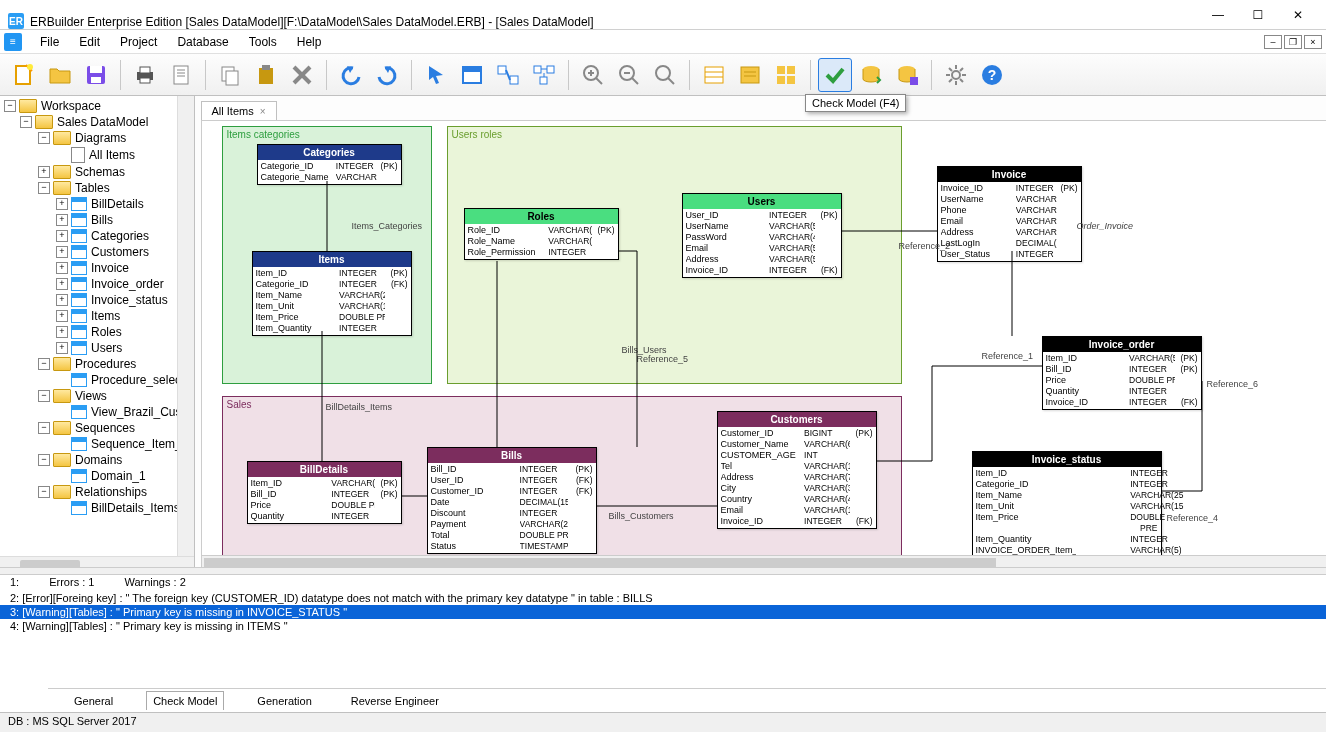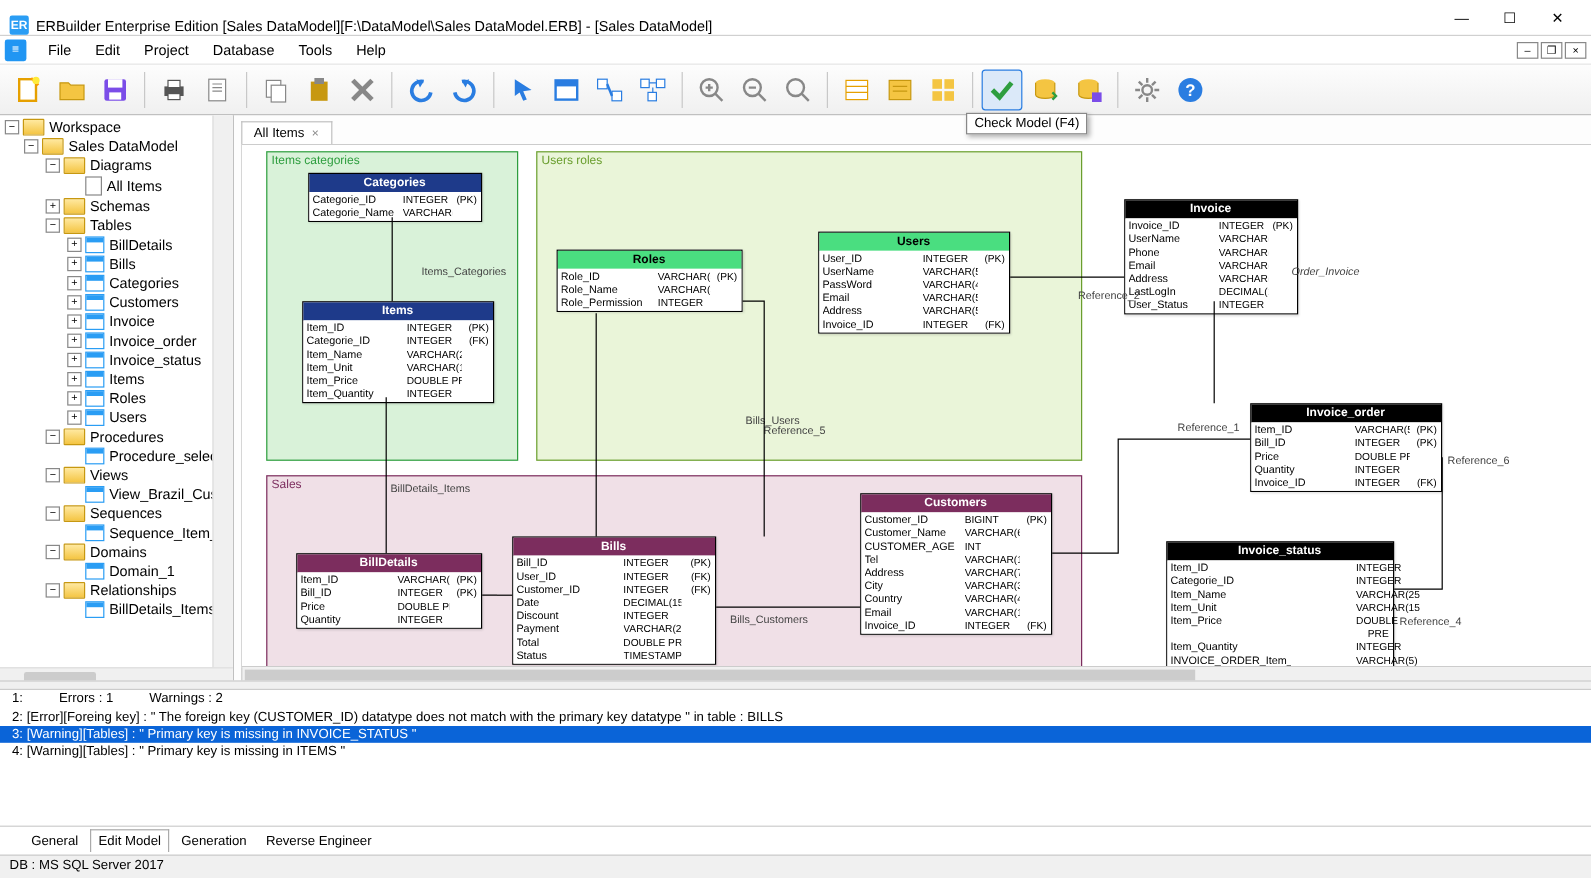--- a/index.html
+++ b/index.html
@@ -68,21 +68,21 @@
 
 svg.connectors { position:absolute; top:0; left:0; width:100%; height:100%; pointer-events:none;}
 
 
 .messages-panel { height: 140px; background:#fff; border-top:1px solid #c0c0c0; display:flex; flex-direction:column; position:relative;}
 .messages-panel::before { content:''; position:absolute; top:-6px; left:0; right:0; height:6px; background:#f0f0f0; border-top:1px solid #ccc; border-bottom:1px solid #ccc;}
 .msg-header { padding: 3px 10px; font-size:11px; display:flex; gap:30px;}
 .msg-list { flex:1; overflow:auto; font-size:11px;}
 .msg-row { padding:1px 10px; white-space:nowrap;}
 .msg-row.selected { background:#0a64d8; color:#fff;}
-.bottom-tabs { height:24px; display:flex; align-items:center; border-top:1px solid #ccc; padding:0 20px; gap:4px; font-size:11px;}
+.bottom-tabs { height:24px; display:flex; align-items:center; border-top:1px solid #ccc; padding:0 20px; gap:27px; font-size:11px;margin-left:48px;}
 .bottom-tabs .bt { padding:3px 6px; cursor:pointer;}
 .bottom-tabs .bt.active { border:1px solid #aaa; border-bottom:none; background:#fff;}
 
 .status-bar { height:20px; background:#f0f0f0; border-top:1px solid #c0c0c0; padding:2px 8px; font-size:11px;}
 
 .canvas-hscroll { height:16px; background:#f0f0f0; margin:0 6px; border:1px solid #ccc; border-top:none; position:relative;}
 .canvas-hscroll .thumb { position:absolute; left:2px; top:2px; height:10px; width:60%; background:#ccc;}
 
 </style>
 </head>
@@ -816,19 +816,19 @@
     <span>Errors : 1</span>
     <span>Warnings : 2</span>
   </div>
   <div class="msg-list" id="msg-list">
       <div class="msg-row">2:   [Error][Foreing key] : " The foreign key (CUSTOMER_ID) datatype does not match with the primary key datatype " in table : BILLS</div>
       <div class="msg-row selected">3:   [Warning][Tables] : "  Primary key is missing in INVOICE_STATUS "</div>
       <div class="msg-row">4:   [Warning][Tables] : "  Primary key is missing in ITEMS "</div>
     </div>
   <div class="bottom-tabs">
     <div class="bt">General</div>
-    <div class="bt active">Edit Model</div>
+    <div class="bt active">Check Model</div>
     <div class="bt">Generation</div>
     <div class="bt">Reverse Engineer</div>
   </div>
 </div>
 
 <div class="status-bar">DB : MS SQL Server 2017</div>
 
 </body></html>

